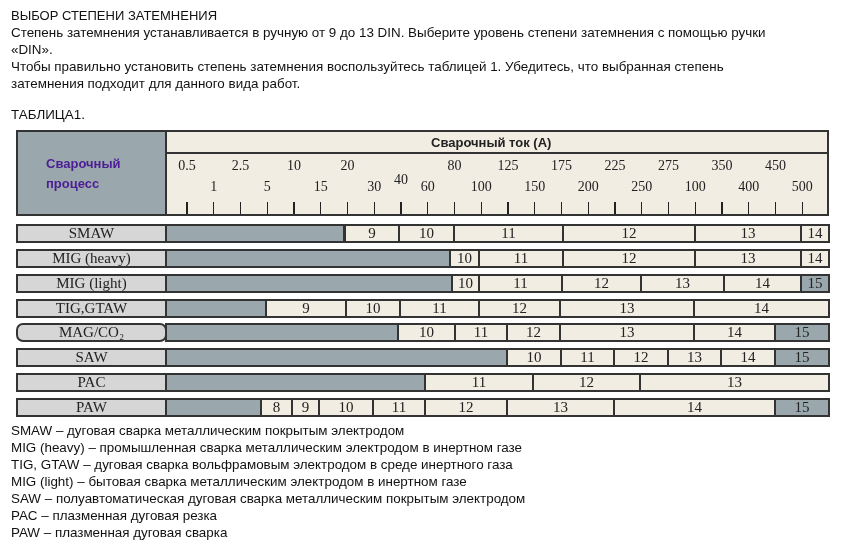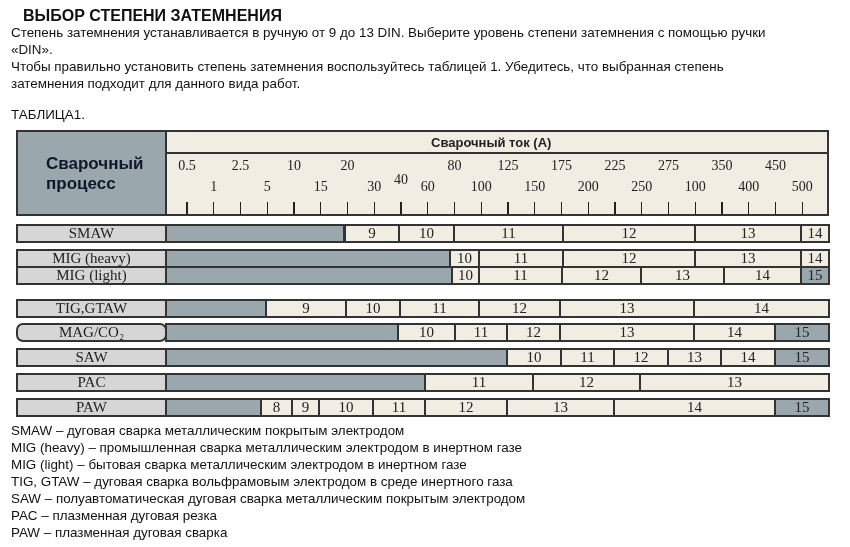--- a/index.html
+++ b/index.html
@@ -1,23 +1,23 @@
 <!DOCTYPE html>
 <html><head>
 <meta charset="utf-8">
 <style>
   html, body { margin:0; padding:0; background:#ffffff; }
   body { width:850px; height:547px; position:relative; overflow:hidden; font-family:"Liberation Sans", sans-serif; color:#111; }
   .intro { position:absolute; left:11px; top:7px; width:830px; font-size:13.4px; line-height:17px; }
-  .intro .title { font-weight:bold; font-size:16px;margin-left:12px; }
+  .intro .title { font-weight:normal; font-size:13px; }
   .intro p { margin:0; }
   .table-label { position:absolute; left:11px; top:107px; font-size:13.4px; }
   .hdr { position:absolute; left:16px; top:130px; width:813px; height:86px; border:2px solid #333; box-sizing:border-box; background:#f2ede3; }
   .hdr .proc { position:absolute; left:0; top:0; width:149px; height:82px; background:#9aa8ae; border-right:2px solid #333; box-sizing:border-box; }
-  .hdr .proc span { position:absolute; left:28px; top:22px; font-weight:bold; font-size:17px; line-height:20px; color:#0f172a; }
+  .hdr .proc span { position:absolute; left:28px; top:22px; font-weight:bold; font-size:13px; line-height:20px; color:#4c1d95; }
   .hdr .amp { position:absolute; left:149px; top:0; right:0; height:22px; border-bottom:2px solid #333; box-sizing:border-box; }
   .hdr .amp span { position:absolute; left:264px; top:3px; font-weight:bold; font-size:13px; color:#222; }
   .tick-label { position:absolute; font-family:"Liberation Serif", serif; font-size:14px; color:#222; transform:translateX(-50%); white-space:nowrap; }
   .tick { position:absolute; top:70px; width:1.4px; height:12px; background:#222; }
   .row { position:absolute; left:16px; width:814px; height:19px; }
   .seg { position:absolute; top:0; height:19px; border:2px solid #333; box-sizing:border-box; font-family:"Liberation Serif", serif; font-size:15px; line-height:15px; text-align:center; color:#222; overflow:hidden; white-space:nowrap; }
   .seg.lbl { background:#d6d6d6; }
   .seg.g { background:#9aa8ae; }
   .seg.c { background:#f2ede3; }
   .seg.d { background:#9aa8ae; }
@@ -109,21 +109,21 @@
     </div>
     <div class="row" style="top: 249px;">
       <div class="seg lbl" style="left: 0px; width: 151px;">MIG  (heavy)</div>
       <div class="seg g" style="left: 149px; width: 286px;"></div>
       <div class="seg c" style="left: 433px; width: 31px;">10</div>
       <div class="seg c" style="left: 462px; width: 86px;">11</div>
       <div class="seg c" style="left: 546px; width: 134px;">12</div>
       <div class="seg c" style="left: 678px; width: 108px;">13</div>
       <div class="seg c" style="left: 784px; width: 30px;">14</div>
     </div>
-    <div class="row" style="top: 266px;">
+    <div class="row" style="top: 274px;">
       <div class="seg lbl" style="left: 0px; width: 151px;">MIG  (light)</div>
       <div class="seg g" style="left: 149px; width: 288px;"></div>
       <div class="seg c" style="left: 435px; width: 29px;">10</div>
       <div class="seg c" style="left: 462px; width: 85px;">11</div>
       <div class="seg c" style="left: 545px; width: 81px;">12</div>
       <div class="seg c" style="left: 624px; width: 85px;">13</div>
       <div class="seg c" style="left: 707px; width: 79px;">14</div>
       <div class="seg d" style="left: 784px; width: 30px;">15</div>
     </div>
     <div class="row" style="top: 299px;">
@@ -173,18 +173,18 @@
       <div class="seg c" style="left: 408px; width: 84px;">12</div>
       <div class="seg c" style="left: 490px; width: 109px;">13</div>
       <div class="seg c" style="left: 597px; width: 163px;">14</div>
       <div class="seg d" style="left: 758px; width: 56px;">15</div>
     </div>
   </div>
 
 <div class="legend">
   <div>SMAW – дуговая сварка металлическим покрытым электродом</div>
   <div>MIG (heavy) – промышленная сварка металлическим электродом в инертном газе</div>
+  <div>TIG, GTAW – дуговая сварка вольфрамовым электродом в среде инертного газа</div>
   <div>MIG (light) – бытовая сварка металлическим электродом в инертном газе</div>
-  <div>TIG, GTAW – дуговая сварка вольфрамовым электродом в среде инертного газа</div>
   <div>SAW – полуавтоматическая дуговая сварка металлическим покрытым электродом</div>
   <div>PAC – плазменная дуговая резка</div>
   <div>PAW – плазменная дуговая сварка</div>
 </div>
 
 </body></html>

